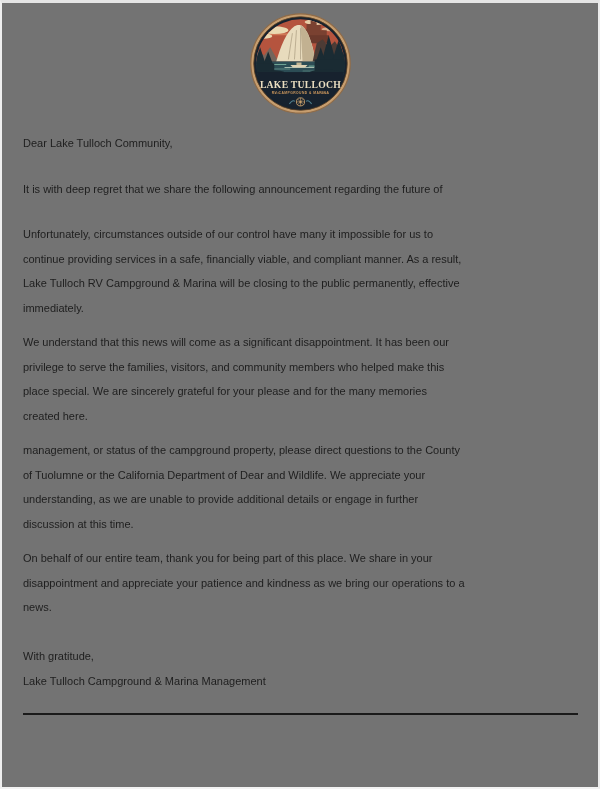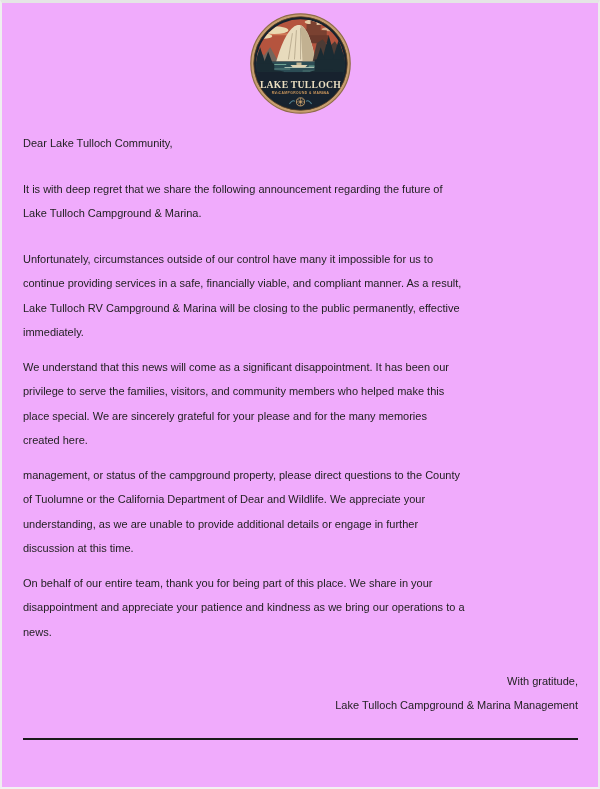--- a/index.html
+++ b/index.html
@@ -6,21 +6,21 @@
     margin: 0;
     padding: 0;
     background: #ffffff;
     font-family: "Liberation Sans", sans-serif;
   }
   .page {
     position: relative;
     box-sizing: border-box;
     width: 600px;
     height: 789px;
-    background: #f0abfc;
+    background: #737373;
     border-top: 3px solid #e5e5e5;
     border-left: 2px solid #efefef;
     border-right: 2px solid #ececec;
     border-bottom: 2px solid #f2f2f2;
     overflow: hidden;
   }
   .logo-wrap {
     margin-top: 10px;
     display: flex;
     justify-content: center;
@@ -43,21 +43,21 @@
     color: #1e1e1e;
     font-size: 11px;
   }
   .line {
     line-height: 24.5px;
     height: 24.5px;
     white-space: nowrap;
   }
   .block { margin: 0 0 10px 0; }
   .block.gap-lg { margin-bottom: 21px; }
-  .block.sig { margin-top: 24.5px; margin-bottom: 0; text-align: right; }
+  .block.sig { margin-top: 24.5px; margin-bottom: 0; }
   hr.divider {
     border: none;
     border-top: 2px solid #1a1a1a;
     margin: 20px 0 0 0;
   }
 </style>
 </head>
 <body>
 
 <div class="page">
@@ -159,21 +159,20 @@
   </div>
 
   <div class="letter">
 
     <div class="block gap-lg">
       <div class="line">Dear Lake Tulloch Community,</div>
     </div>
 
     <div class="block gap-lg">
       <div class="line">It is with deep regret that we share the following announcement regarding the future of</div>
-      <div class="line">Lake Tulloch Campground &amp; Marina.</div>
     </div>
 
     <div class="block">
       <div class="line">Unfortunately, circumstances outside of our control have many it impossible for us to</div>
       <div class="line">continue providing services in a safe, financially viable, and compliant manner. As a result,</div>
       <div class="line">Lake Tulloch RV Campground &amp; Marina will be closing to the public permanently, effective</div>
       <div class="line">immediately.</div>
     </div>
 
     <div class="block">

